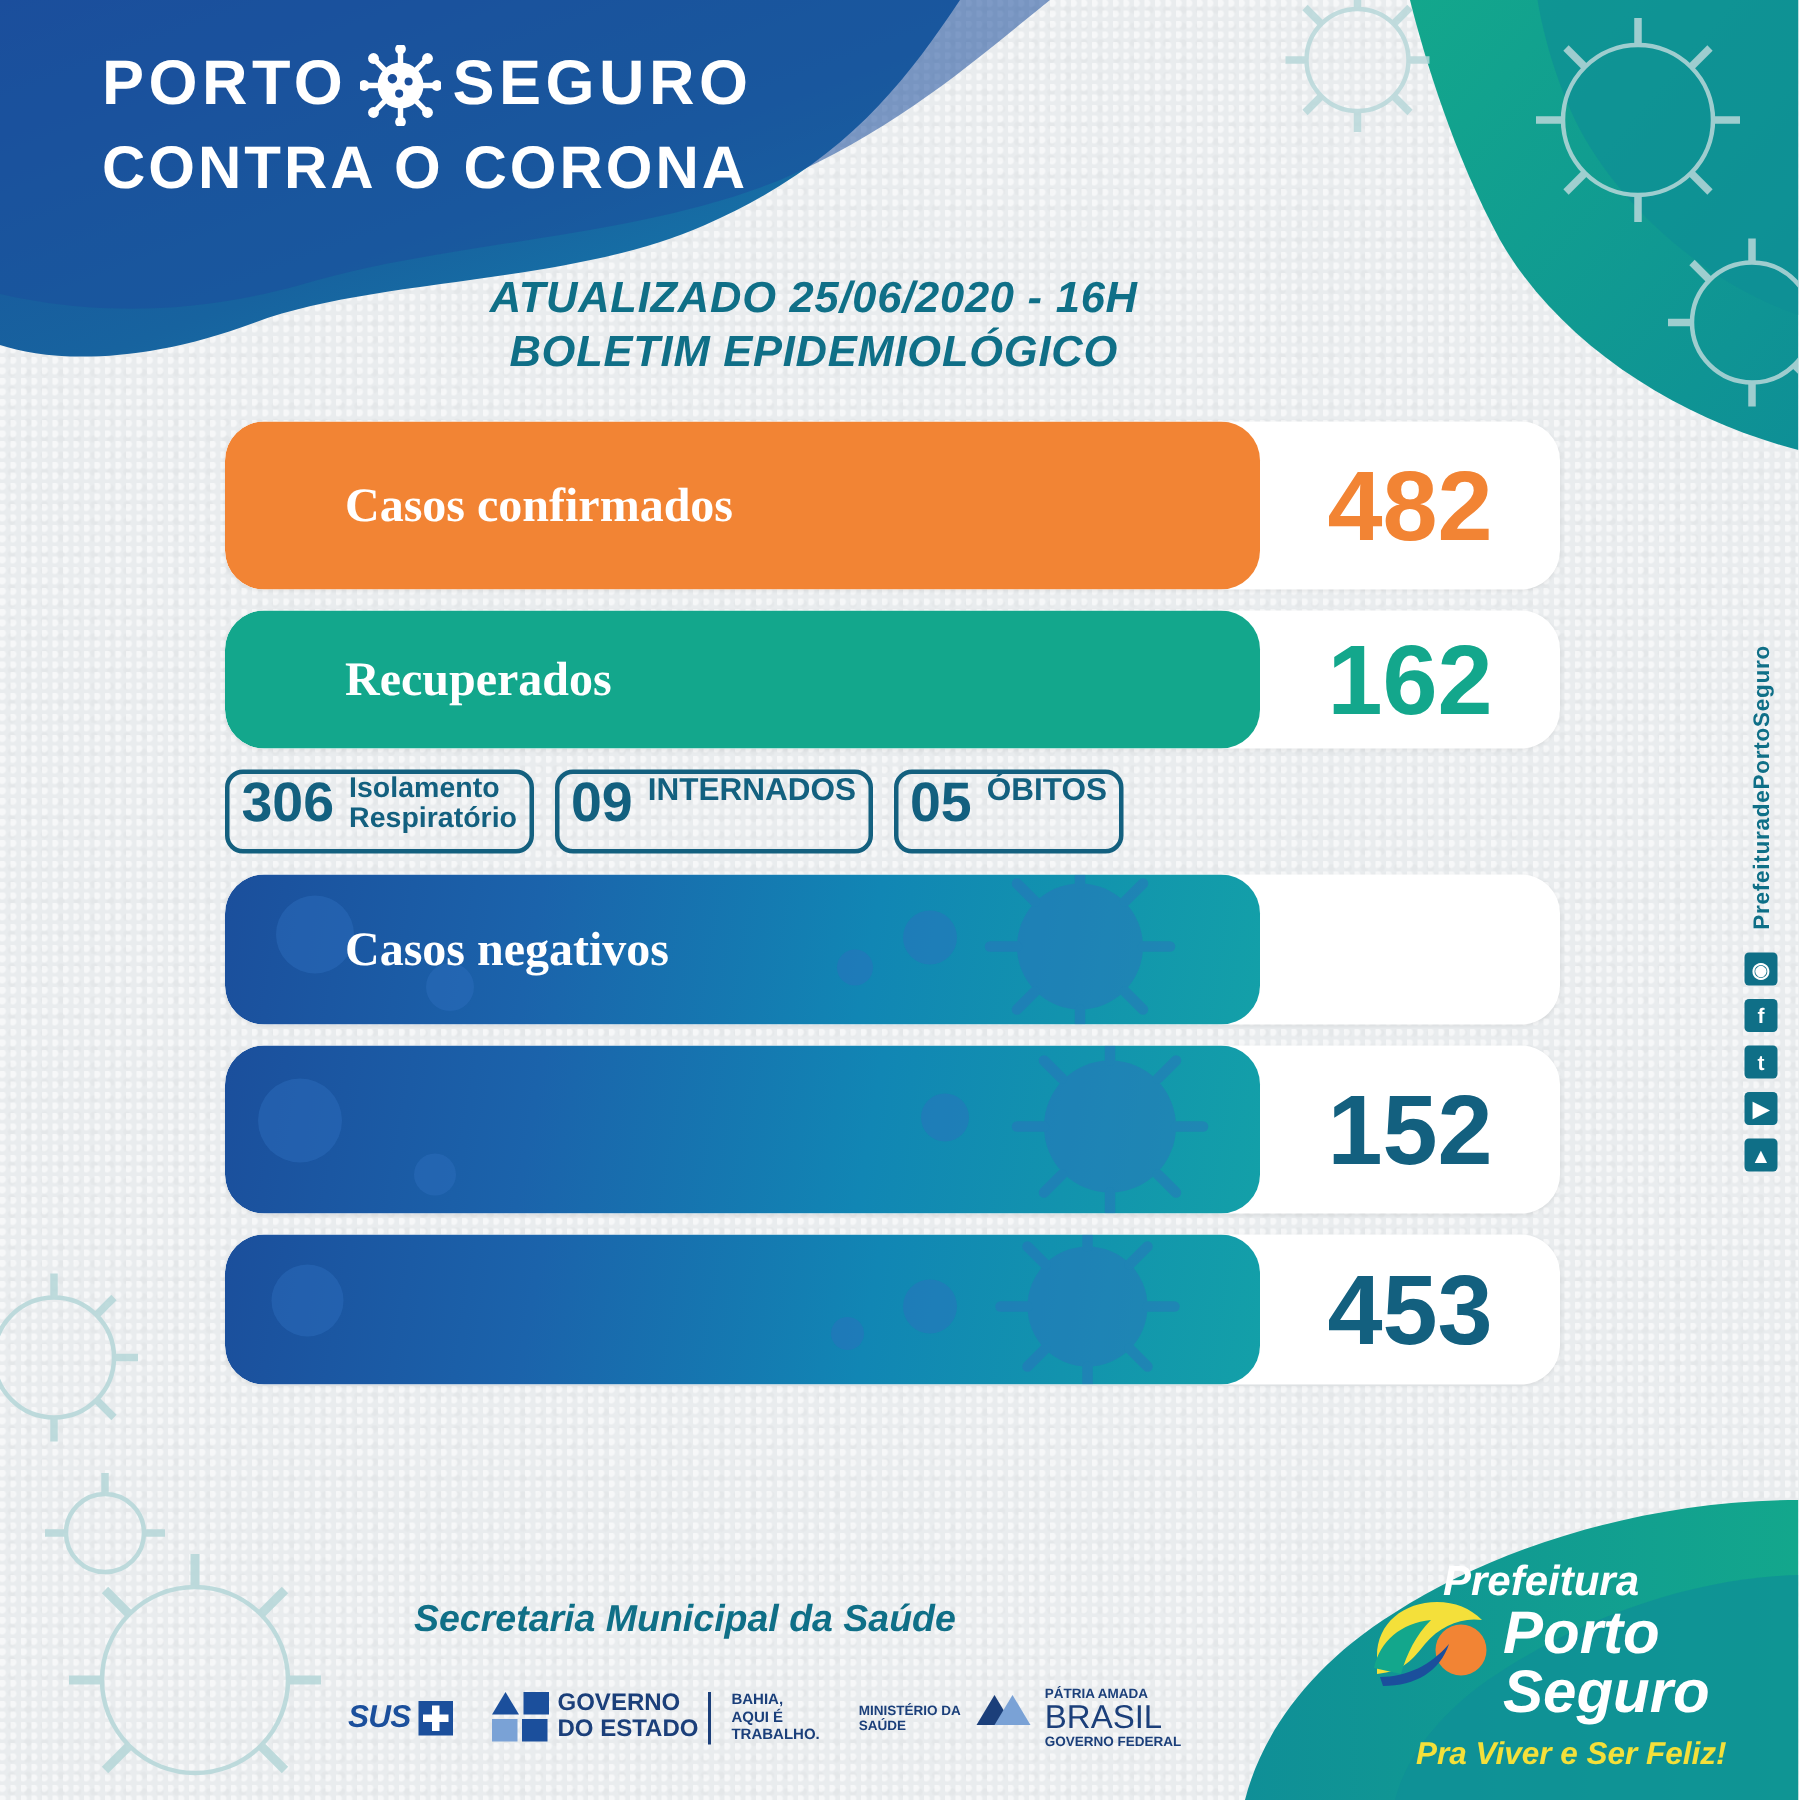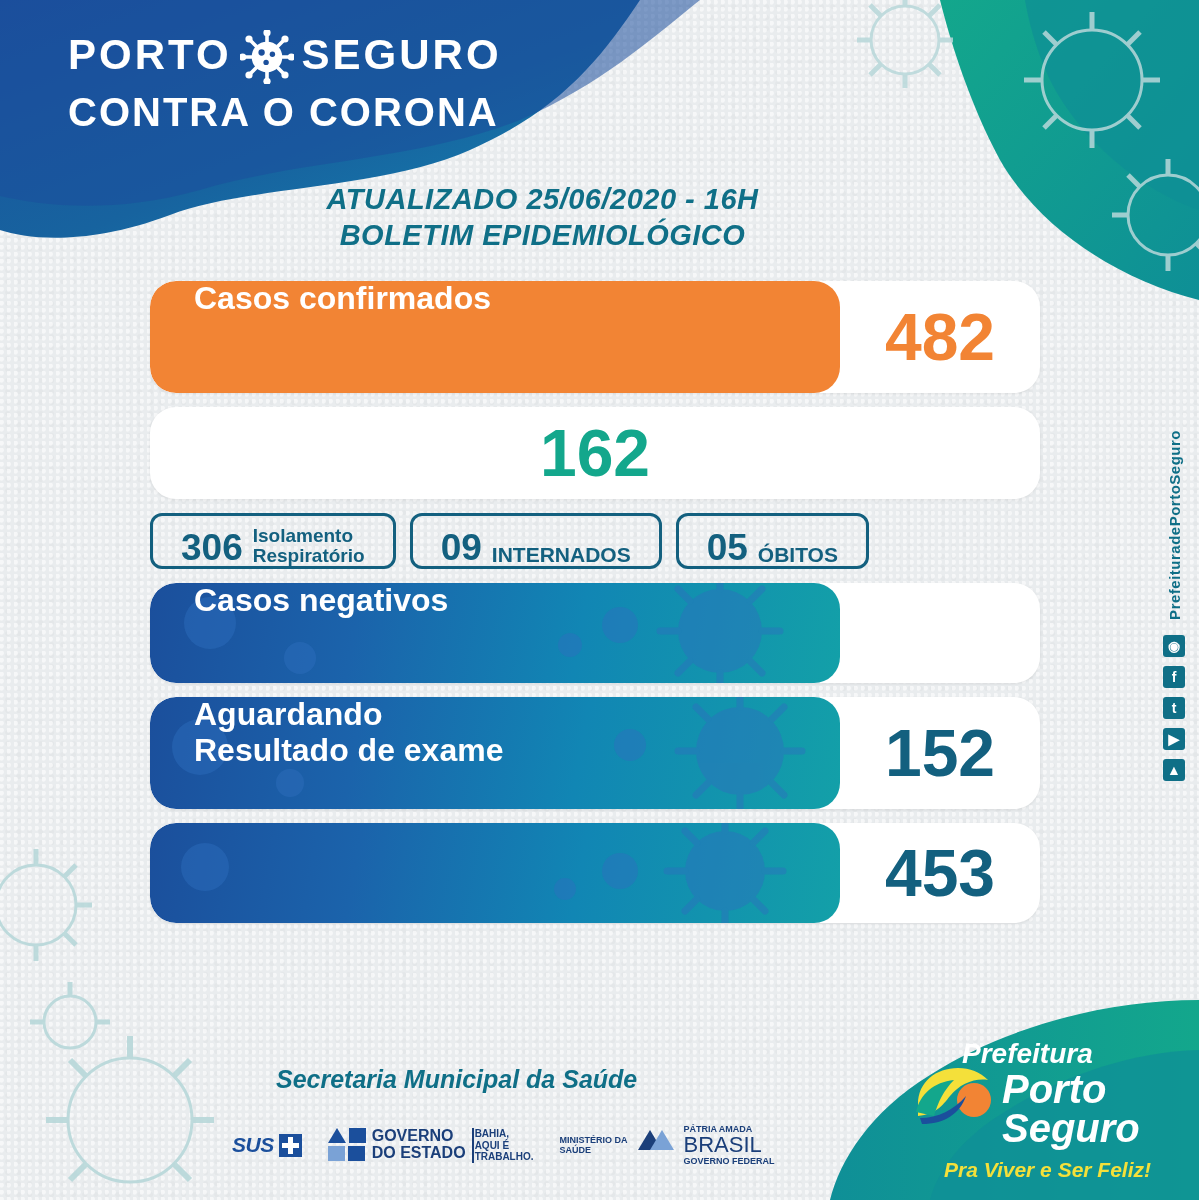--- a/index.html
+++ b/index.html
@@ -100,27 +100,28 @@
     display: flex;
     align-items: center;
     border-radius: 26px;
     background: #ffffff;
     margin-bottom: 14px;
     box-shadow: 0 1px 3px rgba(0,0,0,0.08);
     overflow: hidden;
   }
   .row .label-pill {
     display: flex;
-    align-items: flex-start;
+    align-items: center;
     height: 100%;
     border-radius: 26px;
     box-sizing: border-box;
-    padding-left: 44px;
+    padding-left: 80px;
     position: relative;
     overflow: hidden;
+    font-family: Liberation Serif, serif;
   }
   .row .label-text {
     color: #ffffff;
     font-size: 32px;
     font-weight: bold;
     line-height: 1.12;
     position: relative;
     z-index: 2;
     white-space: pre-line;
   }
@@ -153,26 +154,26 @@
   
   .mid-strip {
     display: flex;
     align-items: center;
     gap: 14px;
     margin-bottom: 14px;
     height: 56px;
   }
   .mid-box {
     display: flex;
-    align-items: flex-end;
+    align-items: flex-start;
     gap: 10px;
     border: 3px solid #13607f;
     border-radius: 12px;
     height: 56px;
-    padding: 0 28px;
+    padding: 0 8px;
     box-sizing: border-box;
     background: transparent;
   }
   .mid-num {
     color: #13607f;
     font-size: 37px;
     font-weight: bold;
     line-height: 1;
   }
   .mid-txt {
@@ -243,21 +244,21 @@
   .sq.light { background: #7aa2d6; }
   .estado-txt {
     color: #1b3f7a;
     font-size: 16px;
     font-weight: bold;
     line-height: 1.05;
     white-space: pre-line;
   }
   .estado-sub {
     border-left: 2px solid #1b3f7a;
-    padding-left: 1px;
+    padding-left: 14px;
     color: #1b3f7a;
     font-size: 10px;
     font-weight: bold;
     line-height: 1.15;
     white-space: pre-line;
   }
   .minis { display: flex; align-items: center; gap: 8px; }
   .minis-txt {
     color: #1b3f7a;
     font-size: 9px;
@@ -495,20 +496,23 @@
   <div class="rows">
 
     <div class="row h112">
       <div class="label-pill pill-orange">
         <span class="label-text">Casos confirmados</span>
       </div>
       <div class="value val-orange">482</div>
     </div>
 
     <div class="row h92">
+      <div class="label-pill pill-green">
+        <span class="label-text">Recuperados</span>
+      </div>
       <div class="value val-green">162</div>
     </div>
 
     <div class="mid-strip">
       <div class="mid-box">
         <span class="mid-num">306</span>
         <span class="mid-txt small">Isolamento
 Respiratório</span>
       </div>
       <div class="mid-box">
@@ -559,22 +563,20 @@
             <line x1="590" y1="10" x2="590" y2="-6"></line>
               <line x1="590" y1="98" x2="590" y2="114"></line>
             <line x1="546" y1="54" x2="528" y2="54"></line>
               <line x1="634" y1="54" x2="652" y2="54"></line>
             <line x1="558" y1="22" x2="546" y2="10"></line>
               <line x1="622" y1="86" x2="634" y2="98"></line>
             <line x1="622" y1="22" x2="634" y2="10"></line>
               <line x1="558" y1="86" x2="546" y2="98"></line>
           </g>
         </svg>
-        <span class="label-text">Aguardando
-Resultado de exame</span>
       </div>
       <div class="value val-blue">152</div>
     </div>
 
     <div class="row h100">
       <div class="label-pill pill-blue">
         <svg style="position:absolute;inset:0;width:690px;height:100px;opacity:0.45" viewBox="0 0 690 100">
           <g fill="#2f6fbe">
             <circle cx="575" cy="48" r="40"></circle>
               <circle cx="470" cy="48" r="18"></circle>

